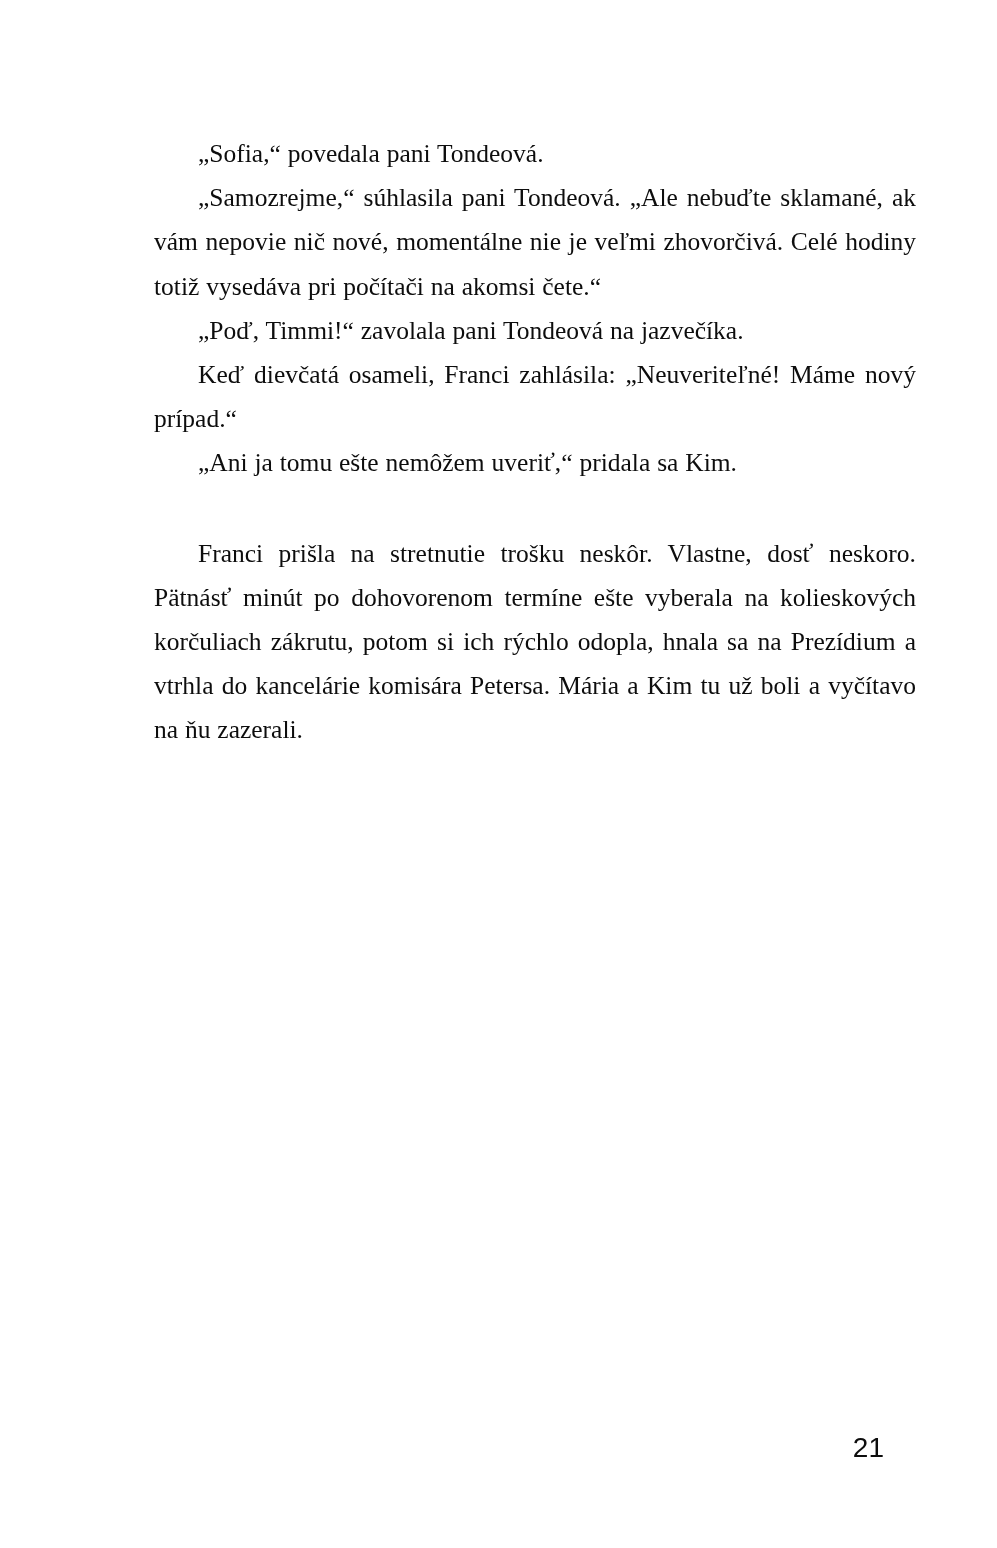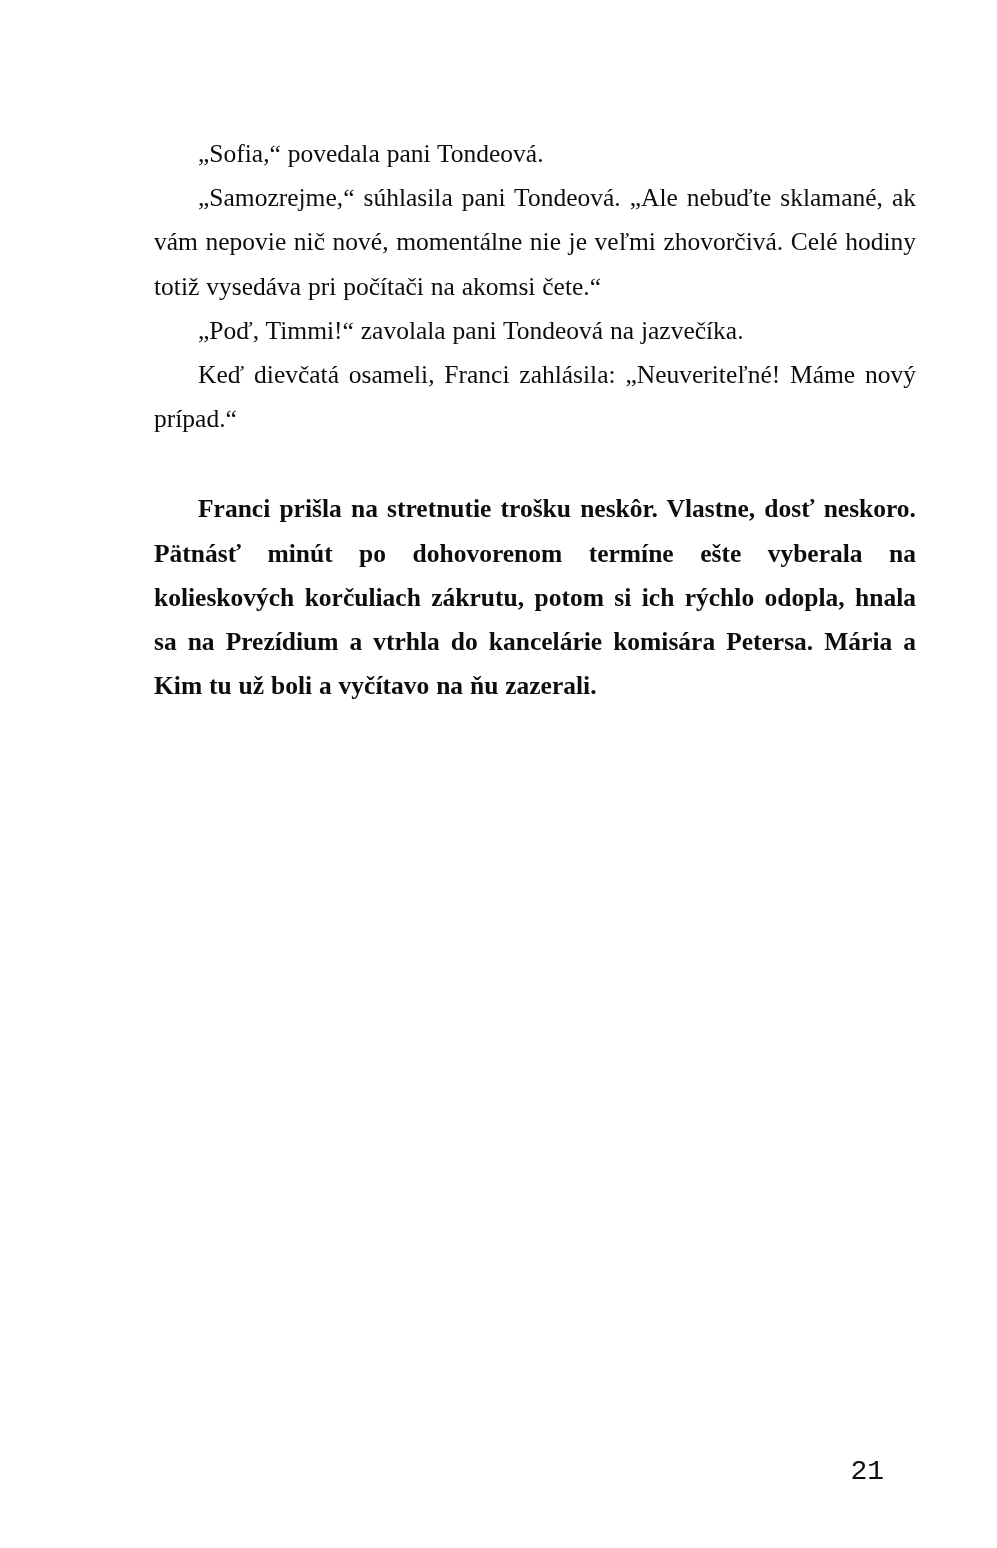--- a/index.html
+++ b/index.html
@@ -29,36 +29,36 @@
     line-height: 44.2px;
     color: #0d0d0d;
     text-align: justify;
     text-indent: 44px;
     -webkit-hyphens: none;
     hyphens: none;
     word-spacing: 0.02em;
   }
   p.gap-before {
     margin-top: 46px;
-    font-weight: bold;
   }
   .page-number {
     position: absolute;
     right: 113px;
-    bottom: 61px;
-    font-family: Liberation Mono, monospace;
+    bottom: 84px;
+    font-family: Liberation Sans, sans-serif;
     font-size: 28px;
     color: #0d0d0d;
   }
 </style>
 </head>
 <body>
 
 <div class="page">
   <div class="text-column">
     <p>„Sofia,“ povedala pani Tondeová.</p>
     <p>„Samozrejme,“ súhlasila pani Tondeová. „Ale nebuďte sklamané, ak vám nepovie nič nové, momentálne nie je veľmi zhovorčivá. Celé hodiny totiž vysedáva pri počítači na akomsi čete.“</p>
     <p>„Poď, Timmi!“ zavolala pani Tondeová na jazvečíka.</p>
     <p>Keď dievčatá osameli, Franci zahlásila: „Neuveriteľné! Máme nový prípad.“</p>
+    <p>„Ani ja tomu ešte nemôžem uveriť,“ pridala sa Kim.</p>
     <p class="gap-before">Franci prišla na stretnutie trošku neskôr. Vlastne, dosť neskoro. Pätnásť minút po dohovorenom termíne ešte vyberala na kolieskových korčuliach zákrutu, potom si ich rýchlo odopla, hnala sa na Prezídium a vtrhla do kancelárie komisára Petersa. Mária a Kim tu už boli a vyčítavo na ňu zazerali.</p>
   </div>
   <div class="page-number">21</div>
 </div>
 
 </body></html>

